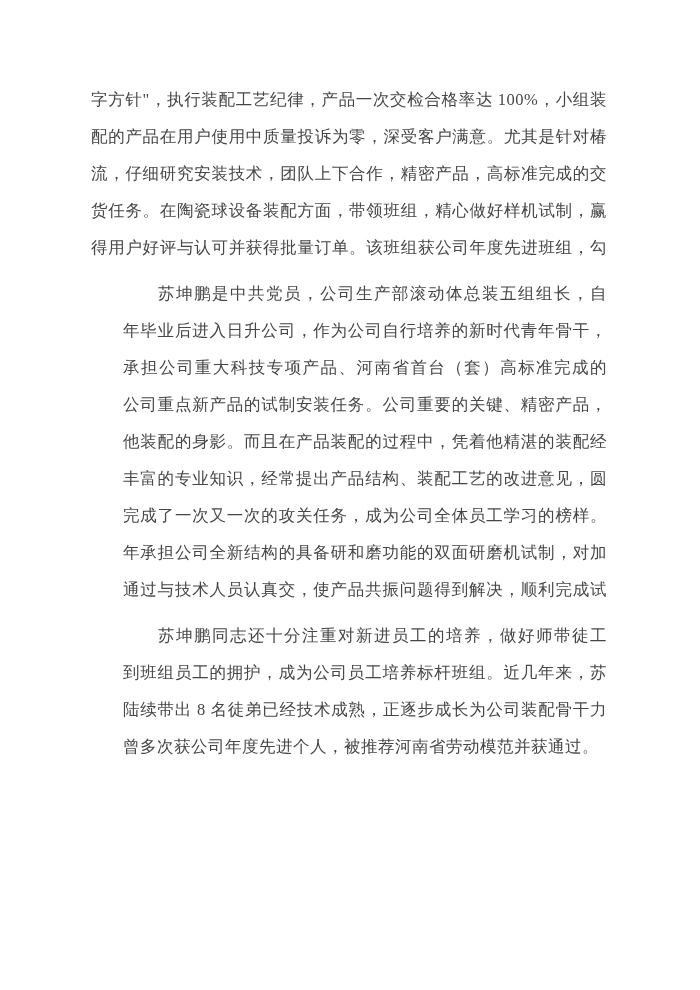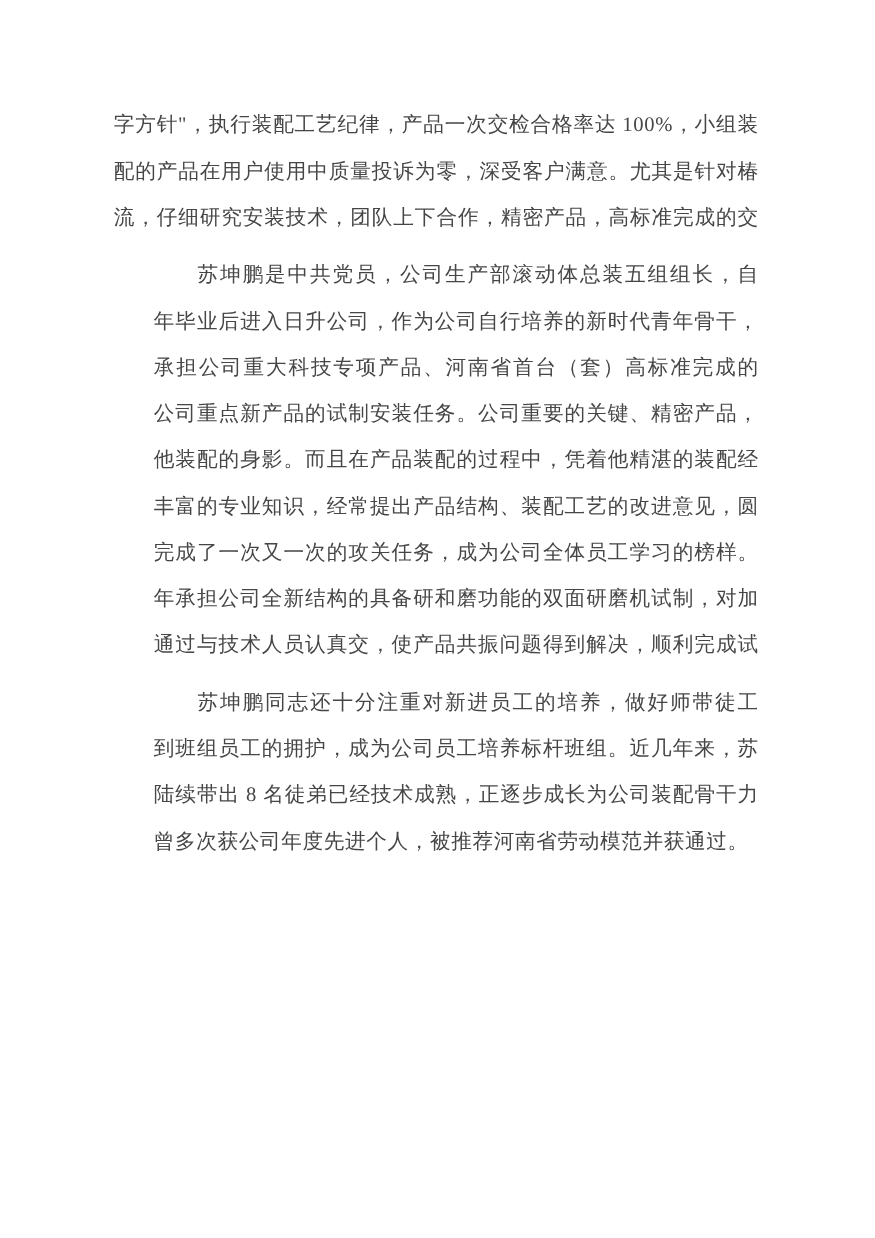--- a/index.html
+++ b/index.html
@@ -45,20 +45,22 @@
 </style>
 </head>
 <body>
 
 <div class="page">
   <div class="text-block">
       <div class="para">
         <div class="line">字方针"，执行装配工艺纪律，产品一次交检合格率达 100%，小组装</div>
         <div class="line">配的产品在用户使用中质量投诉为零，深受客户满意。尤其是针对椿</div>
         <div class="line">流，仔细研究安装技术，团队上下合作，精密产品，高标准完成的交</div>
+        <div class="line">货任务。在陶瓷球设备装配方面，带领班组，精心做好样机试制，赢</div>
+        <div class="line">得用户好评与认可并获得批量订单。该班组获公司年度先进班组，勾</div>
       </div>
       <div class="para">
         <div class="line indent">苏坤鹏是中共党员，公司生产部滚动体总装五组组长，自 2008</div>
         <div class="line">年毕业后进入日升公司，作为公司自行培养的新时代青年骨干，多次</div>
         <div class="line">承担公司重大科技专项产品、河南省首台（套）高标准完成的交、</div>
         <div class="line">公司重点新产品的试制安装任务。公司重要的关键、精密产品，都有</div>
         <div class="line">他装配的身影。而且在产品装配的过程中，凭着他精湛的装配经验和</div>
         <div class="line">丰富的专业知识，经常提出产品结构、装配工艺的改进意见，圆满的</div>
         <div class="line">完成了一次又一次的攻关任务，成为公司全体员工学习的榜样。2024</div>
         <div class="line">年承担公司全新结构的具备研和磨功能的双面研磨机试制，对加压转</div>

